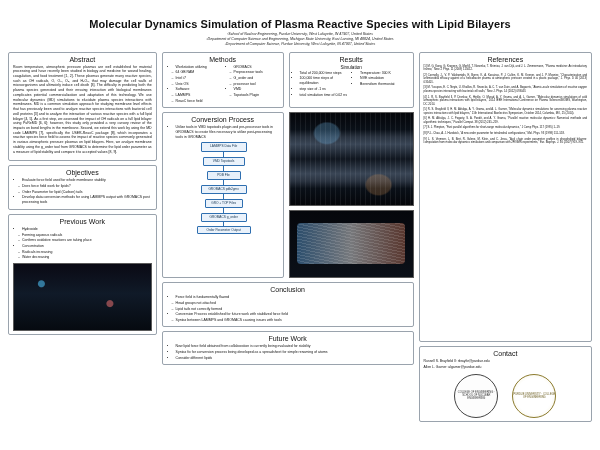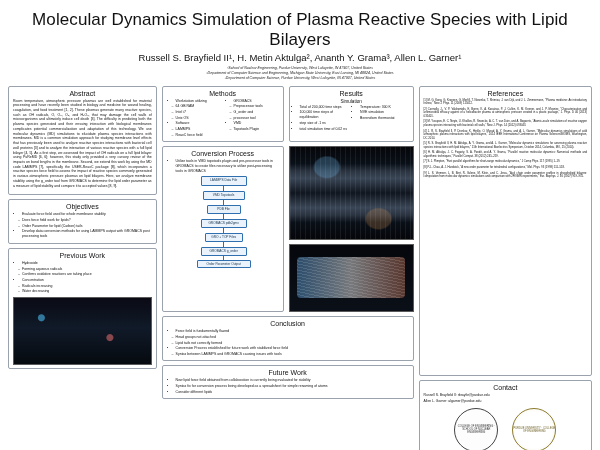--- a/index.html
+++ b/index.html
@@ -12,21 +12,21 @@
   }
   .poster{
     position:relative;
     width:600px;height:450px;
     box-sizing:border-box;
     padding:6px 8px 4px 8px;
   }
   
   .hdr{text-align:center;}
   .hdr h1{
-    font-size:17px;font-weight:400;margin:4px 0 2px 0;letter-spacing:.1px;
+    font-size:11px;font-weight:700;margin:12px 0 2px 0;letter-spacing:.1px;
   }
   .hdr h2{
     font-size:9.5px;font-weight:400;margin:0 0 3px 0;
   }
   .hdr .affil{
     font-size:3.6px;line-height:1.45;font-style:italic;color:#222;margin:0 0 4px 0;
   }
   .hdr .affil div{margin:0;}
 
   
@@ -155,21 +155,20 @@
   .sim-two{display:flex;gap:6px;}
   .sim-two > ul{flex:1;margin-left:2px;}
 </style>
 </head>
 <body>
 
 <div class="poster">
 
   <div class="hdr">
     <h1>Molecular Dynamics Simulation of Plasma Reactive Species with Lipid Bilayers</h1>
-    <h2>Russell S. Brayfield II¹, H. Metin Aktulga², Ananth Y. Grama³, Allen L. Garner¹</h2>
     <div class="affil">
       <div>¹School of Nuclear Engineering, Purdue University, West Lafayette, IN 47907, United States</div>
       <div>²Department of Computer Science and Engineering, Michigan State University, East Lansing, MI 48824, United States</div>
       <div>³Department of Computer Science, Purdue University, West Lafayette, IN 47907, United States</div>
     </div>
   </div>
 
   <div class="cols">
 
     <div class="col col-left">

